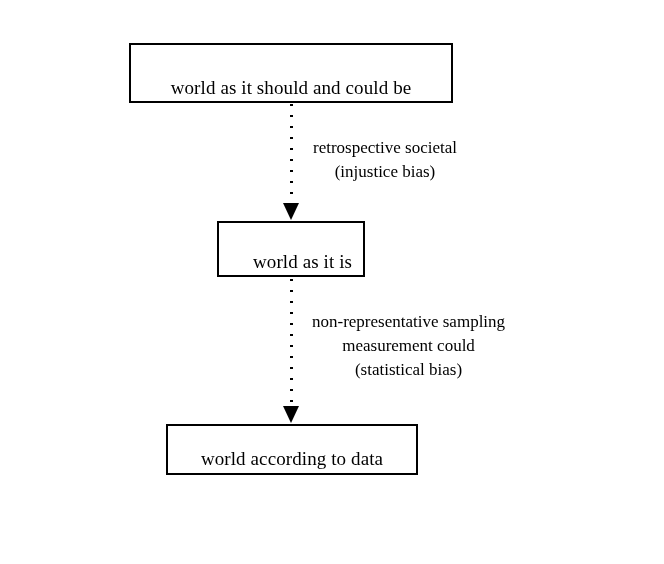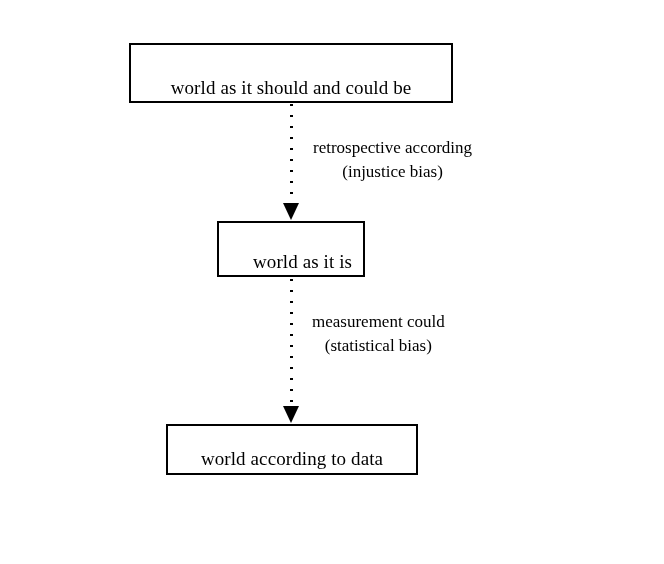--- a/index.html
+++ b/index.html
@@ -130,32 +130,33 @@
 <div id="canvas">
 
   <div class="node-box" id="box-aspiration">
     <span class="node-label">world as it should and could be</span>
   </div>
 
   <div class="connector" id="connector-1"></div>
   <div class="arrowhead" id="arrowhead-1"></div>
 
   <div class="edge-label" id="edge-label-societal">
-    <span class="edge-label-line">retrospective according</span>
+    <span class="edge-label-line">retrospective societal</span>
     <span class="edge-label-line">(injustice bias)</span>
   </div>
 
   <div class="node-box" id="box-reality">
     <span class="node-label">world as it is</span>
   </div>
 
   <div class="connector" id="connector-2"></div>
   <div class="arrowhead" id="arrowhead-2"></div>
 
   <div class="edge-label" id="edge-label-statistical">
+    <span class="edge-label-line">non-representative sampling</span>
     <span class="edge-label-line">measurement could</span>
     <span class="edge-label-line">(statistical bias)</span>
   </div>
 
   <div class="node-box" id="box-data">
     <span class="node-label">world according to data</span>
   </div>
 
 </div>
 

